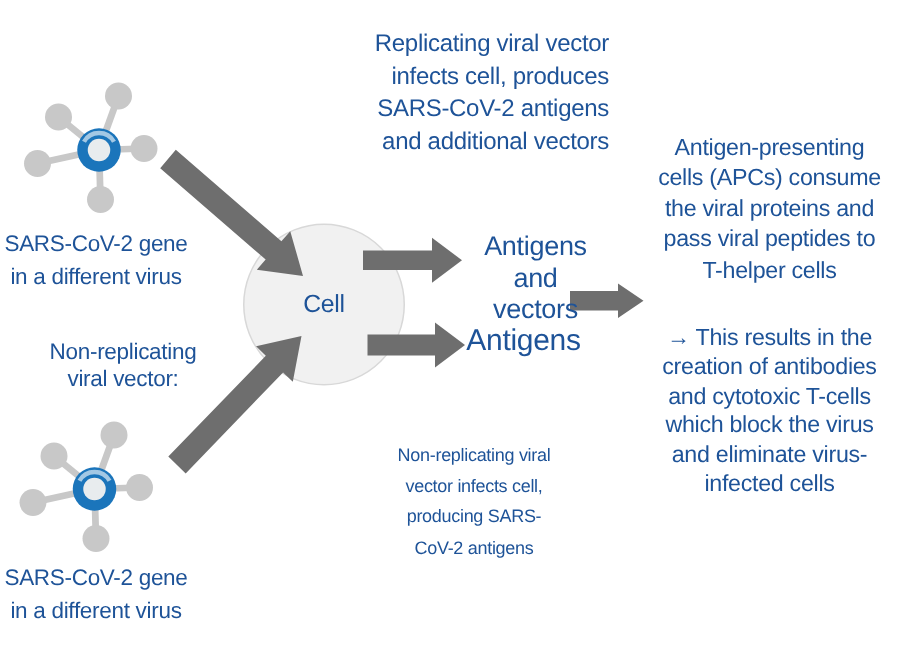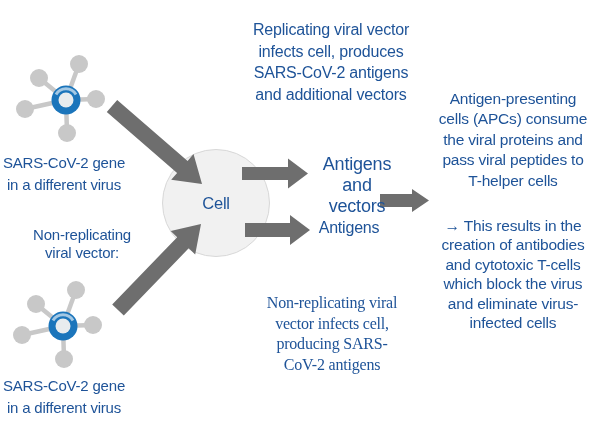--- a/index.html
+++ b/index.html
@@ -13,26 +13,26 @@
     font-family:"Liberation Sans", sans-serif;color:var(--text);
   }
   .txt{
     position:absolute;text-align:center;white-space:pre-line;color:var(--text);
     letter-spacing:-0.2px;
   }
   .t-rep-head{left:0;top:8px;width:126px;font-size:15.5px;line-height:20px;}
   .t-rep-cap{left:0;top:152px;width:128px;font-size:15px;line-height:21.5px;}
   .t-nonrep-head{left:16px;top:226px;width:132px;font-size:15px;line-height:18px;}
   .t-nonrep-cap{left:0;top:375px;width:128px;font-size:15px;line-height:21.5px;}
-  .t-top-note{left:236px;top:19px;width:190px;font-size:16px;line-height:21.5px;}
+  .t-top-note{left:216px;top:19px;width:190px;font-size:16px;line-height:21.5px;text-align:right;}
   .t-out-top{left:306px;top:154px;width:102px;font-size:18px;line-height:21px;}
-  .t-out-bottom{left:308px;top:217px;width:82px;font-size:16px;line-height:21px;}
+  .t-out-bottom{left:308px;top:217px;width:82px;font-size:20px;line-height:21px;}
   .t-apc{left:421px;top:89px;width:184px;font-size:15.5px;line-height:20.4px;}
   .t-result{left:421px;top:216px;width:184px;font-size:15.5px;line-height:19.4px;}
-  .t-bottom-note{left:239px;top:293px;width:186px;font-size:16px;line-height:20.7px;font-family:Liberation Serif, serif;}
+  .t-bottom-note{left:223px;top:293px;width:186px;font-size:12px;line-height:20.7px;}
   .cell{
     position:absolute;left:162px;top:149px;width:108px;height:108px;border-radius:50%;
     background:var(--cell_fill);border:1.5px solid var(--cell_stroke);
     display:flex;align-items:center;justify-content:center;box-sizing:border-box;
   }
   .cell-label{color:var(--text);font-size:16.5px;letter-spacing:-0.2px;}
   .overlay{position:absolute;left:0;top:0;}
   .virus{position:absolute;}
   .v1{left:11px;top:51px;}
   .v2{left:8px;top:277px;}

